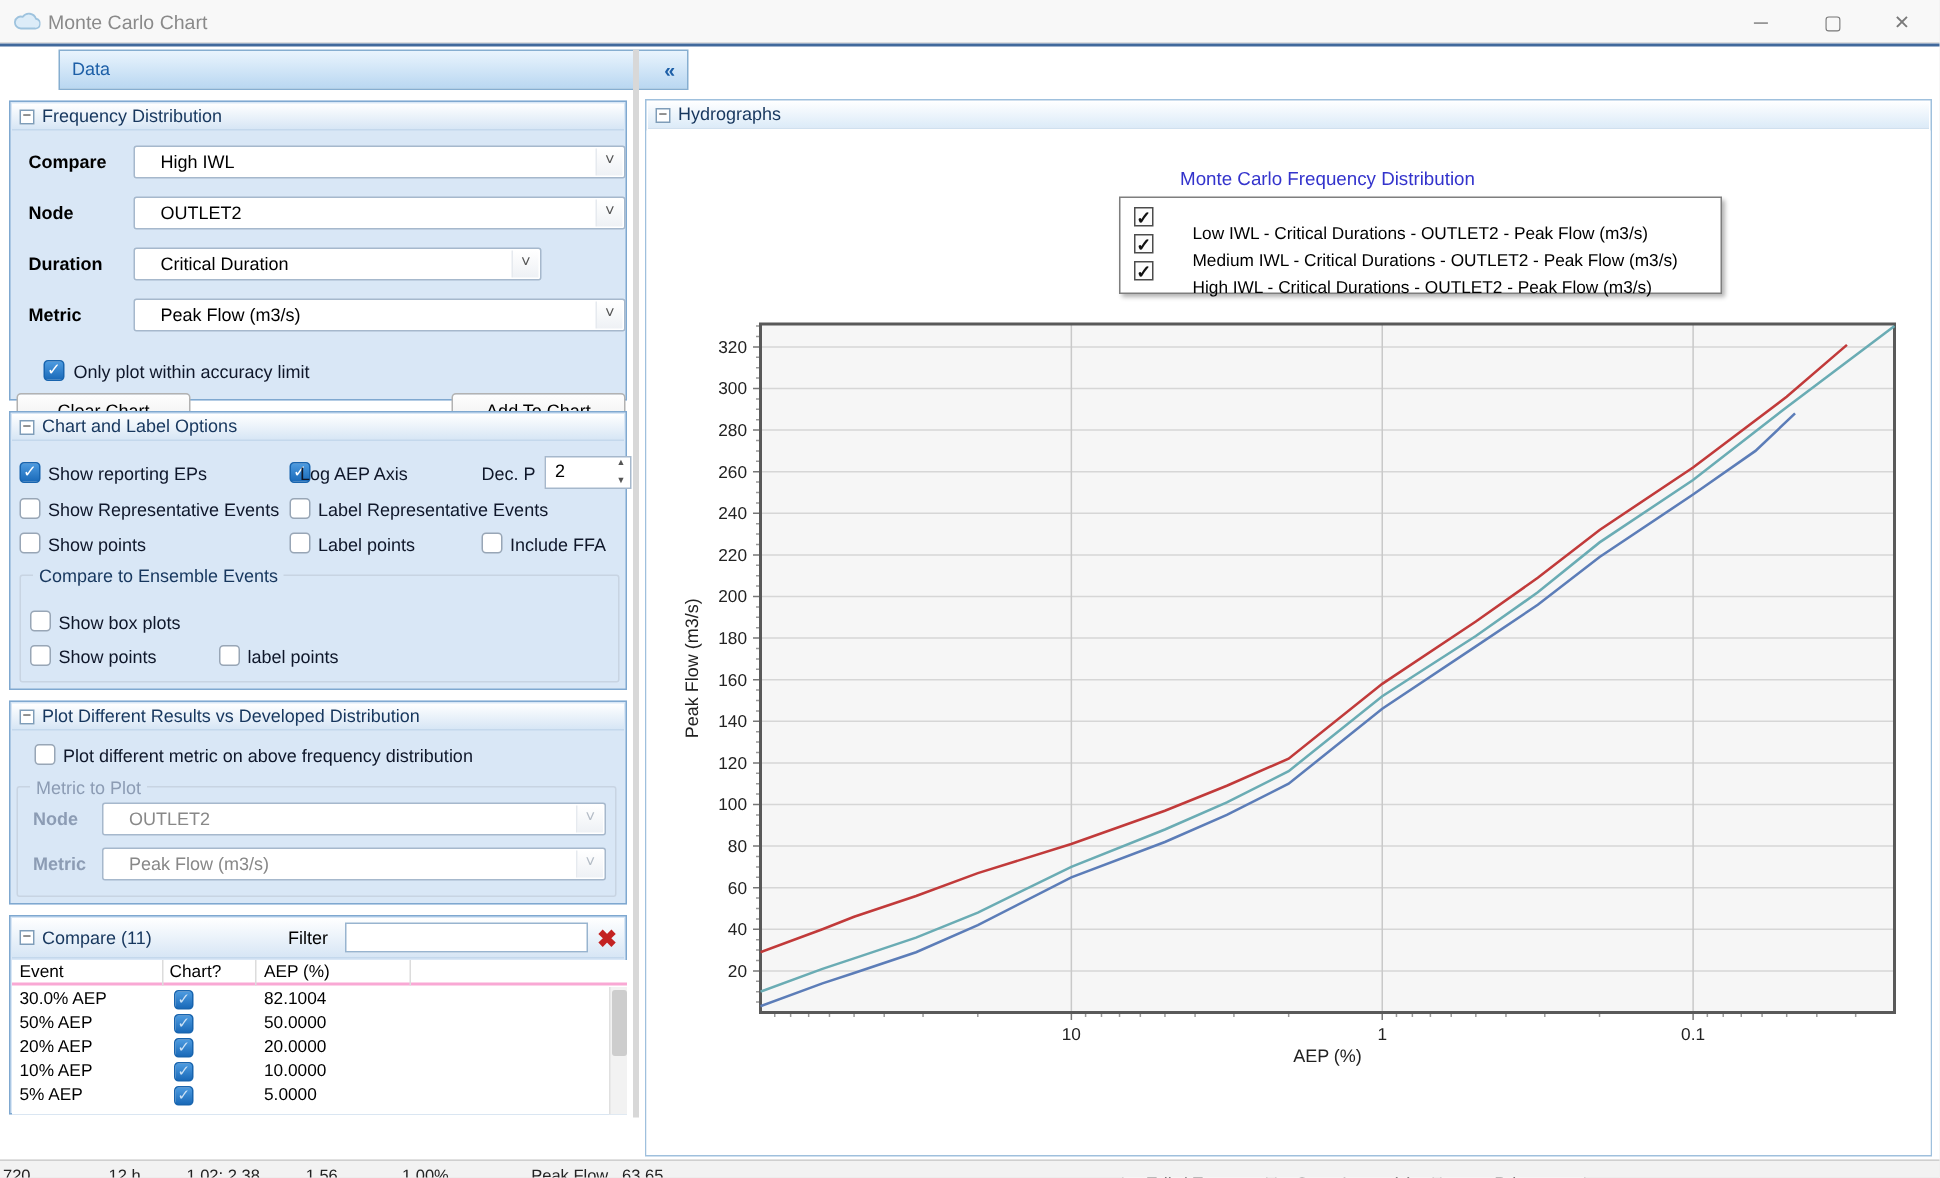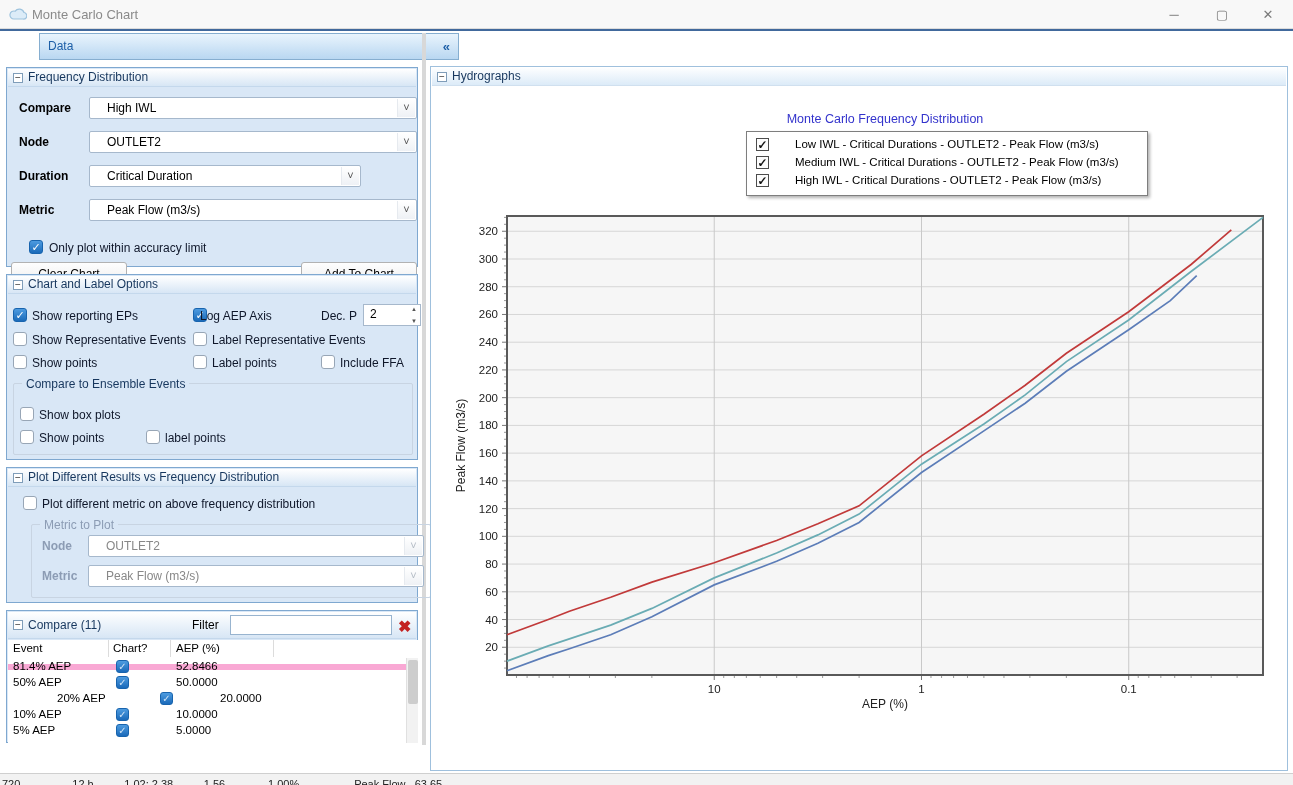--- a/index.html
+++ b/index.html
@@ -44,21 +44,21 @@
   #cmp-scroll { position:absolute; width:12px; background:#f2f2f2; border-left:1px solid #e0e0e0; }
   #cmp-thumb { position:absolute; left:1px; width:10px; background:#cdcdcd; border-radius:2px; }
   #footer-link { left:10px; top:752px; font-size:12px; color:#0563c1; text-decoration:underline; cursor:pointer; }
   
   #hydro-section { left:430px; top:35px; width:858px; height:705px; border:1px solid #9fc0dd; background:#fff; }
   #hydro-head { position:absolute; left:1px; right:1px; top:1px; height:18px; background:linear-gradient(#fdfeff,#dcebf8); border-bottom:1px solid #d0e0ef; color:#17375e; font-size:12px; line-height:17px; padding-left:20px; }
   #chart-wrap { position:absolute; left:0px; top:20px; width:856px; height:683px; background:#fff; }
   #legend { position:absolute; left:315px; top:44px; width:402px; background:#fff; border:1px solid #7e7e7e; box-shadow:2px 2px 3px rgba(0,0,0,.3); padding:4px 0 5px 0; }
   .lg-row { position:relative; height:18px; }
   .lg-cb { position:absolute; left:9px; top:2px; width:13px; height:13px; border:1px solid #4c4c4c; background:#fcfcfc; color:#111; font-size:12px; line-height:12px; text-align:center; font-weight:bold; }
-  .lg-label { position:absolute; left:48px; top:2px; font-size:11.5px; color:#000; white-space:nowrap; }
+  .lg-label { position:absolute; left:48px; top:14px; font-size:11.5px; color:#000; white-space:nowrap; }
   
   .bottom-btn { top:745px; height:27px; background:linear-gradient(#fefefe,#ebebeb); border:1px solid #b2b2b2; border-radius:3px; font-size:12px; line-height:25px; text-align:center; }
   
   #statusbar { left:0; top:773px; width:1293px; height:12px; background:#f2f2f2; border-top:1px solid #cfcfcf; overflow:hidden; }
   #status-text { position:absolute; left:2px; top:4px; font-size:11px; color:#222; white-space:pre; }
 </style>
 </head>
 <body>
 
 <div class="abs" id="titlebar">
@@ -142,25 +142,25 @@
       <span class="cb" style="left:6px;top:46px"></span>
       <span class="cb-label" style="left:25px;top:47px">Show points</span>
       <span class="cb" style="left:132px;top:46px"></span>
       <span class="cb-label" style="left:151px;top:47px">label points</span>
     </div>
   </div>
 
   <div class="abs section" style="left:6px;top:436px;width:412px;height:136px">
     <div class="sec-head">
       <span class="minus-box">−</span>
-      <span>Plot Different Results vs Frequency Distribution</span>
+      <span>Plot Different Results vs Developed Distribution</span>
     </div>
     <span class="cb" style="left:16px;top:28px"></span>
     <span class="cb-label" style="left:35px;top:29px">Plot different metric on above frequency distribution</span>
-    <div class="groupbox" style="left:24px;top:56px;width:400px;height:74px">
+    <div class="groupbox" style="left:4px;top:56px;width:400px;height:74px">
       <span class="gb-title gray">Metric to Plot</span>
       <span class="abs fld-label gray" style="left:10px;top:14px">Node</span>
       <span class="abs fld-label gray" style="left:10px;top:44px">Metric</span>
       <div class="abs combo disabled" style="left:56px;top:10px;width:336px">
         <span>OUTLET2</span>
         <span class="chev">˅</span>
       </div>
       <div class="abs combo disabled" style="left:56px;top:40px;width:336px">
         <span>Peak Flow (m3/s)</span>
         <span class="chev">˅</span>
@@ -170,40 +170,40 @@
 
   <div class="abs section" style="left:6px;top:579px;width:412px;height:133px">
     <div class="sec-head" style="height:27px;line-height:26px">
       <span class="minus-box" style="top:8px">−</span>
       <span>Compare (11)</span>
       <span class="abs" style="left:184px;top:0;font-size:12px;color:#000">Filter</span>
       <input id="cmp-filter-input" style="left: 222px; top: 3px; width: 162px;" value="">
       <span class="abs" style="left:390px;top:2px;font-size:16px;font-weight:bold;color:#c32222">✖</span>
     </div>
     <div id="cmp-table" style="left:1px;top:29px;width:410px;height:103px">
-      <div class="abs" style="left:0;top:0;width:100%;height:30px;border-bottom:6px solid #f9a8d4">
+      <div class="abs" style="left:0;top:0;width:100%;height:17px;border-bottom:2px solid #f9a8d4">
         <span class="cmp-hcell" style="left:5px">Event</span>
         <span class="cmp-hcell" style="left:105px">Chart?</span>
         <span class="cmp-hcell" style="left:168px">AEP (%)</span>
         <span class="col-sep" style="left:100px"></span>
         <span class="col-sep" style="left:162px"></span>
         <span class="col-sep" style="left:265px"></span>
       </div>
       <div id="cmp-rows">
           <div class="cmp-row" style="top: 19px;">
-            <span class="cmp-cell-event">81.4% AEP</span>
+            <span class="cmp-cell-event">30.0% AEP</span>
             <span class="cmp-cb">✓</span>
-            <span class="cmp-cell-aep">52.8466</span>
+            <span class="cmp-cell-aep">82.1004</span>
           </div>
           <div class="cmp-row" style="top: 35px;">
             <span class="cmp-cell-event">50% AEP</span>
             <span class="cmp-cb">✓</span>
             <span class="cmp-cell-aep">50.0000</span>
           </div>
-          <div class="cmp-row" style="top: 51px; margin-left: 44px;">
+          <div class="cmp-row" style="top: 51px;">
             <span class="cmp-cell-event">20% AEP</span>
             <span class="cmp-cb">✓</span>
             <span class="cmp-cell-aep">20.0000</span>
           </div>
           <div class="cmp-row" style="top: 67px;">
             <span class="cmp-cell-event">10% AEP</span>
             <span class="cmp-cb">✓</span>
             <span class="cmp-cell-aep">10.0000</span>
           </div>
           <div class="cmp-row" style="top: 83px;">

